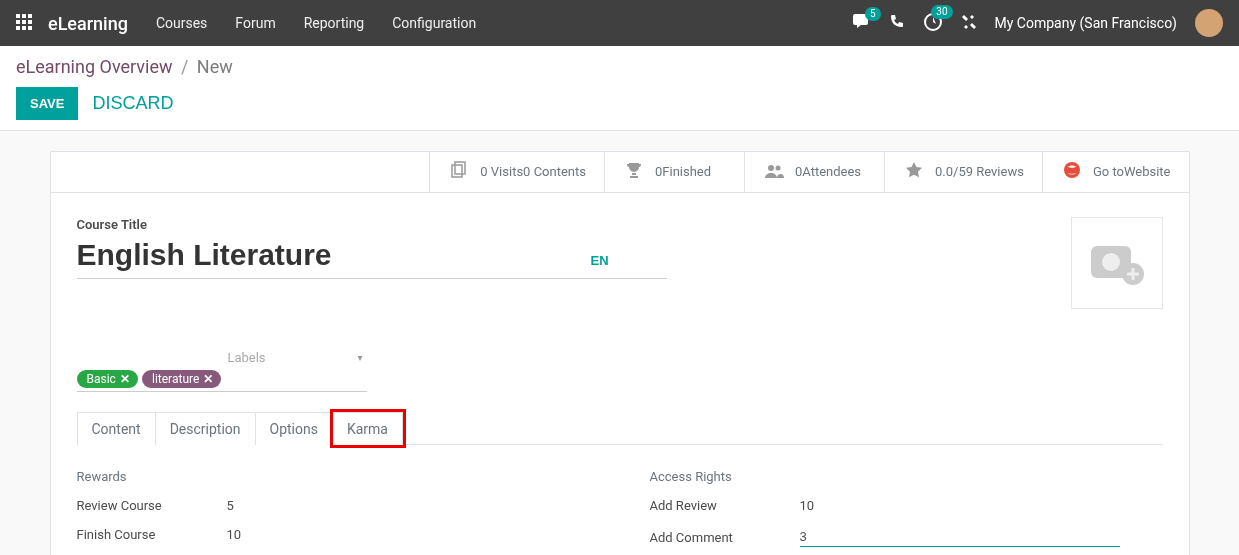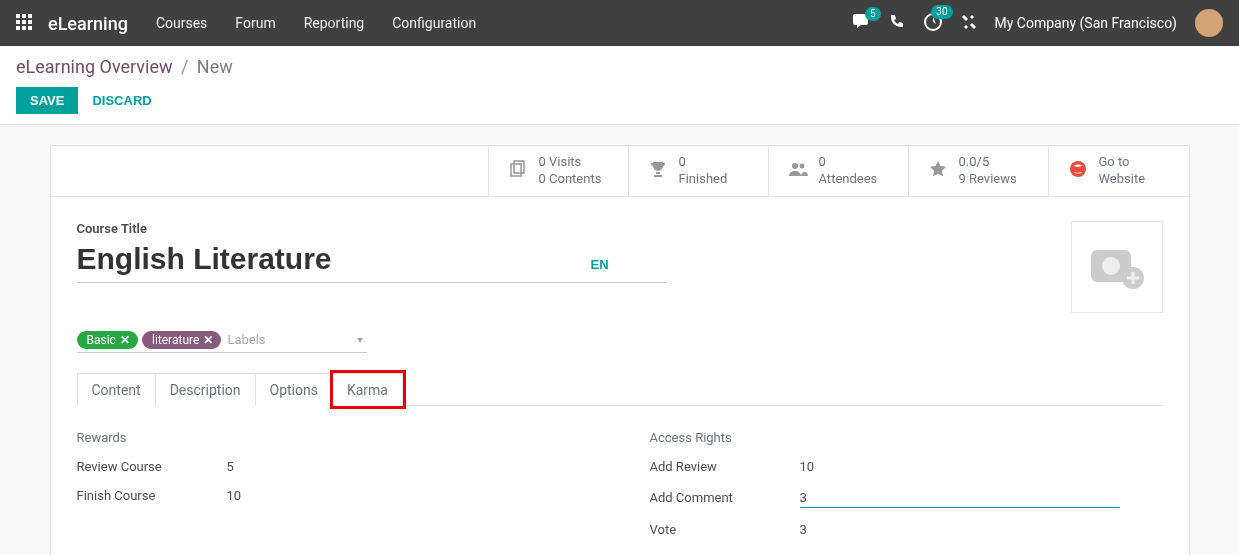--- a/index.html
+++ b/index.html
@@ -17,44 +17,44 @@
 .topbar .badge { position: absolute; top: -7px; right: -10px; background: #00a09d; color: #fff; font-size: 10px; border-radius: 8px; padding: 1px 5px; line-height: 1.2; }
 .topbar .company { color: #fff; font-size: 14px; }
 .topbar .avatar { width: 28px; height: 28px; border-radius: 50%; background: #d4a373; }
 
 .header { background: #fff; border-bottom: 1px solid #dee2e6; padding: 10px 16px; }
 .breadcrumb { font-size: 18px; color: #7c7c7c; margin-bottom: 10px; }
 .breadcrumb a { color: #714b67; text-decoration: none; cursor: pointer; }
 .breadcrumb .sep { color: #999; margin: 0 4px; }
 .header-buttons { display: flex; gap: 10px; }
 .btn-save { background: #00a09d; color: #fff; border: none; padding: 6px 14px; font-size: 13px; font-weight: 600; cursor: pointer; }
-.btn-discard { background: transparent; color: #00a09d; border: none; padding: 6px 4px; font-size: 13px; font-weight: 700; cursor: pointer; }
+.btn-discard { background: transparent; color: #00a09d; border: none; padding: 6px 4px; font-size: 18px; font-weight: 400; cursor: pointer; }
 
 .form-container { max-width: 1140px; margin: 20px auto; background: #fff; border: 1px solid #dee2e6; }
 
 .statusbar { display: flex; border-bottom: 1px solid #dee2e6; }
 .statusbar .spacer2 { flex: 1; border-right: 1px solid #dee2e6; }
 .stat-box { border-right: 1px solid #dee2e6; padding: 8px 18px; display: flex; align-items: center; gap: 10px; min-width: 140px; cursor: pointer; }
 .stat-box:last-child { border-right: none; }
 .stat-box .icon { color: #999; font-size: 18px; width: 22px; text-align: center; }
-.stat-box .lines { display: flex; flex-direction: column; line-height: 1.3; font-size: 13px; color: #6c757d; justify-content: space-between; }
+.stat-box .lines { display: flex; line-height: 1.3; font-size: 13px; color: #6c757d; justify-content: space-between; }
 
 .form-body { padding: 24px 26px 40px; }
 .title-row { display: flex; align-items: flex-start; gap: 20px; }
 .title-col { flex: 1; }
 .title-label { font-size: 13px; font-weight: 600; color: #4c4c4c; margin-bottom: 6px; }
 .title-input-row { display: flex; align-items: center; border-bottom: 1px solid #ccc; max-width: 590px; }
 .title-input { font-size: 30px; font-weight: 700; color: #333; border: none; outline: none; flex: 1; padding: 0 0 6px 0; background: transparent; }
 .lang-btn { color: #00a09d; font-weight: 600; font-size: 13px; padding: 8px 4px; cursor: pointer; background: transparent; border: none; align-self: flex-start; margin-left: -86px; margin-top: 6px; }
 
 .image-placeholder { width: 92px; height: 92px; border: 1px solid #e6e6e6; display: flex; align-items: center; justify-content: center; margin-left: auto; }
 .image-placeholder svg { fill: #ccc; }
 
 .tags-row { margin-top: 18px; display: flex; align-items: center; gap: 4px; border-bottom: 1px solid #ccc; max-width: 290px; padding-bottom: 3px; position: relative; }
-.tag { color: #fff; border-radius: 12px; padding: 2px 8px 2px 10px; font-size: 12px; display: inline-flex; align-items: flex-end; gap: 4px; }
+.tag { color: #fff; border-radius: 12px; padding: 2px 8px 2px 10px; font-size: 12px; display: inline-flex; align-items: flex-end; gap: 4px; margin-top: 43px; }
 .tag .x { cursor: pointer; font-weight: bold; }
 .tag-green { background: #28a745; }
 .tag-purple { background: #875a7b; }
 .tag-placeholder { color: #aaa; font-size: 13px; margin-left: 2px; }
 .tag-caret { position: absolute; right: 4px; color: #999; font-size: 10px; }
 
 .tabs { margin-top: 20px; display: flex; border-bottom: 1px solid #dee2e6; }
 .tab { border: 1px solid #dee2e6; border-bottom: none; margin-bottom: -1px; margin-right: 0; padding: 8px 14px; color: #6c757d; background: #fff; cursor: pointer; font-size: 14px; }
 .tab + .tab { border-left: none; }
 .tab.highlight { outline: 3px solid #eb0000; outline-offset: 0px; }

